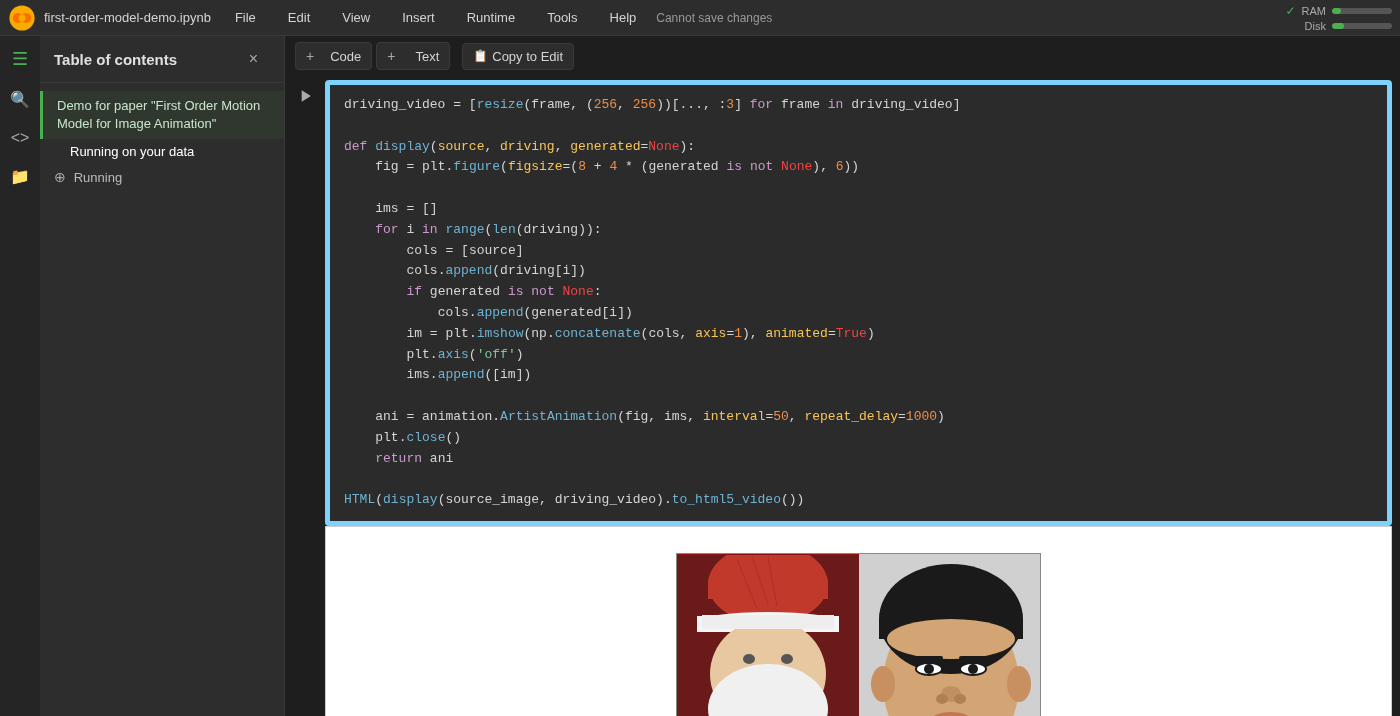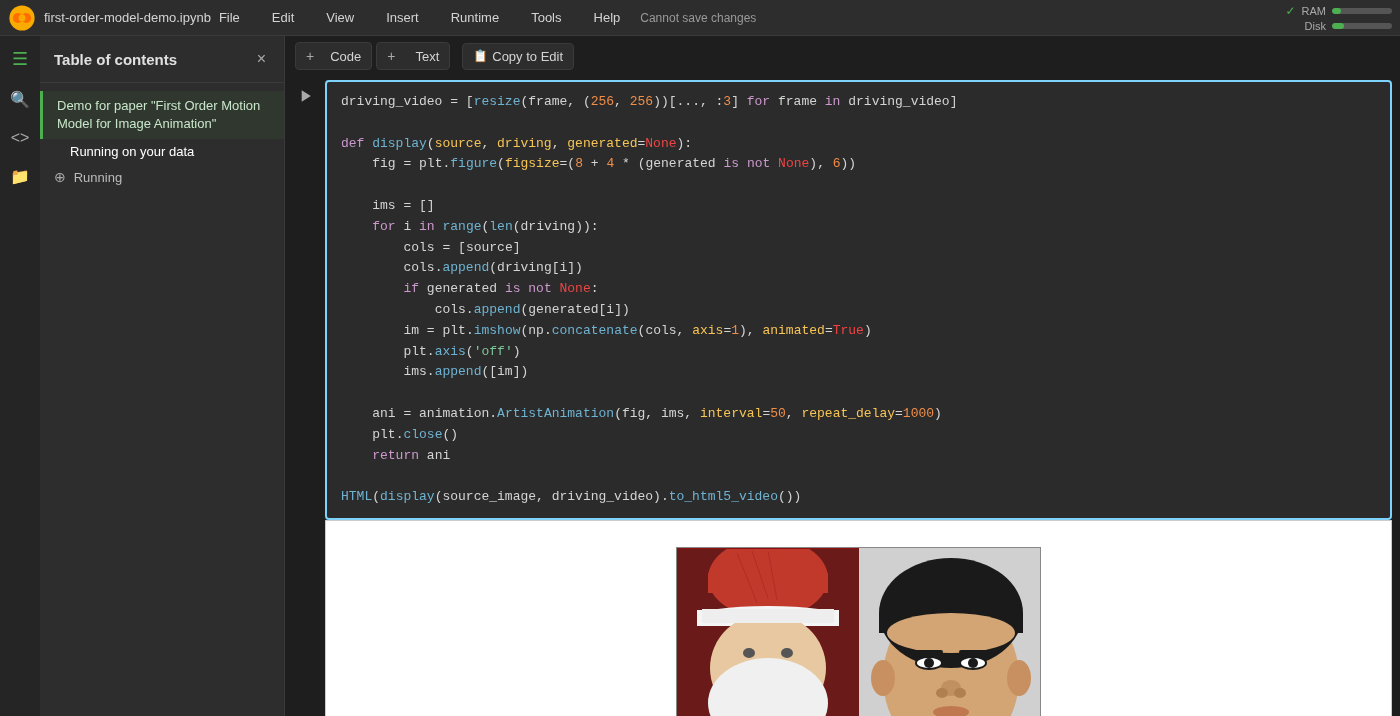--- a/index.html
+++ b/index.html
@@ -26,21 +26,21 @@
     }
     #colab-logo {
       width: 28px;
       height: 28px;
       margin-right: 8px;
       flex-shrink: 0;
     }
     #notebook-title {
       color: #d4d4d4;
       font-size: 13px;
-      margin-right: 0;
+      margin-right: 16px;
     }
     #menu-bar {
       display: flex;
       align-items: center;
       gap: 16px;
     }
     .menu-item {
       color: #d4d4d4;
       font-size: 13px;
       padding: 4px 8px;
@@ -96,21 +96,21 @@
       background: #2d2d2d;
       border-right: 1px solid #3a3a3a;
       display: flex;
       flex-direction: column;
       flex-shrink: 0;
     }
     #sidebar-header {
       display: flex;
       align-items: center;
       justify-content: space-between;
-      padding: 12px 14px 12px 14px;
+      padding: 12px 22px 12px 14px;
       border-bottom: 1px solid #3a3a3a;
     }
     #sidebar-title {
       font-size: 15px;
       font-weight: 600;
       color: #e0e0e0;
     }
     #sidebar-close {
       cursor: pointer;
       color: #aaa;
@@ -180,21 +180,21 @@
       margin-top: 4px;
       margin-left: 4px;
     }
     .cell-run-btn svg {
       width: 20px;
       height: 20px;
     }
     .code-cell {
       flex: 1;
       background: #2b2b2b;
-      border: 2px solid #7dd3fc;
+      border: 5px solid #7dd3fc;
       border-radius: 4px;
       padding: 10px 14px;
       font-family: 'Courier New', Courier, monospace;
       font-size: 13px;
       line-height: 1.6;
       margin: 4px 8px 0 4px;
       overflow-x: auto;
       white-space: pre;
       min-height: 80px;
     }

